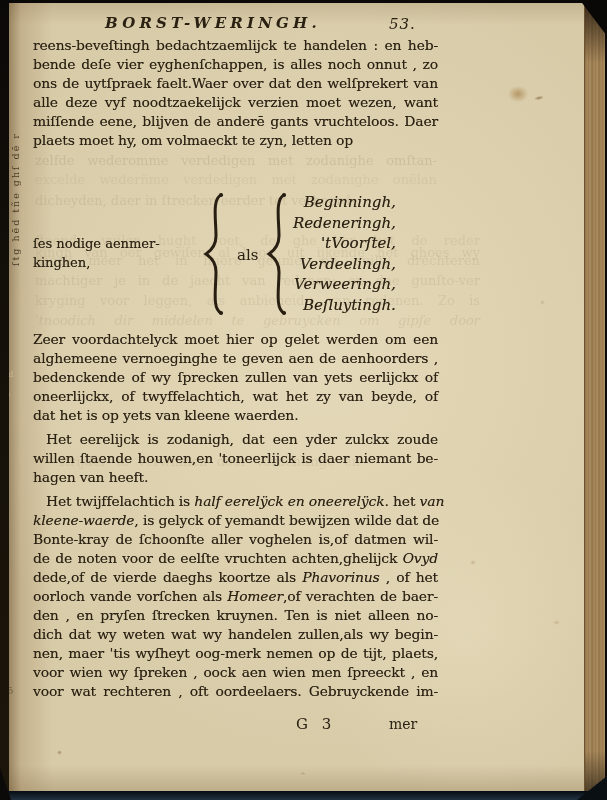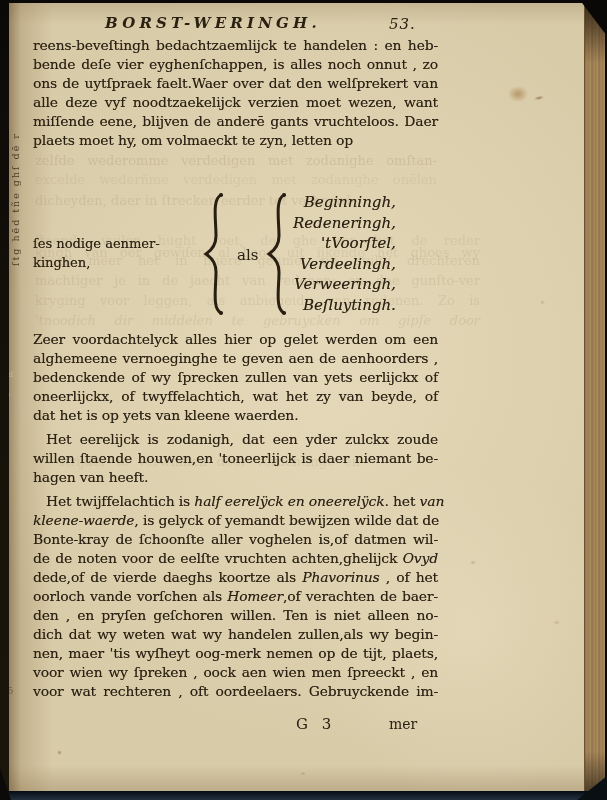--- a/index.html
+++ b/index.html
@@ -120,39 +120,39 @@
   <div class="textcol">
       <div class="para p0">
         <div class="line"><span>reens-beveſtingh bedachtzaemlijck te handelen : en heb-</span></div>
         <div class="line"><span>bende deſe vier eyghenſchappen, is alles noch onnut , zo</span></div>
         <div class="line"><span>ons de uytſpraek faelt.Waer over dat den welſprekert van</span></div>
         <div class="line"><span>alle deze vyf noodtzaekelijck verzien moet wezen, want</span></div>
         <div class="line"><span>miſſende eene, blijven de anderē gants vruchteloos. Daer</span></div>
         <div class="line flush"><span>plaets moet hy, om volmaeckt te zyn, letten op</span></div>
       </div>
       <div class="para p1">
-        <div class="line"><span>Zeer voordachtelyck alles hier op gelet werden om een</span></div>
+        <div class="line"><span>Zeer voordachtelyck moet hier op gelet werden om een</span></div>
         <div class="line"><span>alghemeene vernoeginghe te geven aen de aenhoorders ,</span></div>
         <div class="line"><span>bedenckende of wy ſprecken zullen van yets eerlijckx of</span></div>
         <div class="line"><span>oneerlijckx, of twyffelachtich, wat het zy van beyde, of</span></div>
         <div class="line flush"><span>dat het is op yets van kleene waerden.</span></div>
       </div>
       <div class="para p2">
         <div class="line indent"><span>Het eerelijck is zodanigh, dat een yder zulckx zoude</span></div>
         <div class="line"><span>willen ſtaende houwen,en 'toneerlijck is daer niemant be-</span></div>
         <div class="line flush"><span>hagen van heeft.</span></div>
       </div>
       <div class="para p3">
         <div class="line indent"><span>Het twijffelachtich is </span><i>half eerelÿck en oneerelÿck</i><span>. het </span><i>van</i></div>
         <div class="line"><i>kleene-waerde</i><span>, is gelyck of yemandt bewijzen wilde dat de</span></div>
         <div class="line"><span>Bonte-kray de ſchoonſte aller voghelen is,of datmen wil-</span></div>
         <div class="line"><span>de de noten voor de eelſte vruchten achten,ghelijck </span><i>Ovyd</i></div>
         <div class="line"><span>dede,of de vierde daeghs koortze als </span><i>Phavorinus</i><span> , of het</span></div>
         <div class="line"><span>oorloch vande vorſchen als </span><i>Homeer</i><span>,of verachten de baer-</span></div>
-        <div class="line"><span>den , en pryſen geſchoren willen. Ten is niet alleen no-</span></div>
+        <div class="line"><span>den , en pryſen ſtrecken kruynen. Ten is niet alleen no-</span></div>
         <div class="line"><span>dich dat wy weten wat wy handelen zullen,als wy begin-</span></div>
         <div class="line"><span>nen, maer 'tis wyſheyt oog-merk nemen op de tijt, plaets,</span></div>
         <div class="line"><span>voor wien wy ſpreken , oock aen wien men ſpreeckt , en</span></div>
         <div class="line"><span>voor wat rechteren , oft oordeelaers. Gebruyckende im-</span></div>
       </div>
     </div>
 
   <div class="brace-fig">
     <div class="brace-left-label">
       <div>ſes nodige aenmer-</div>

